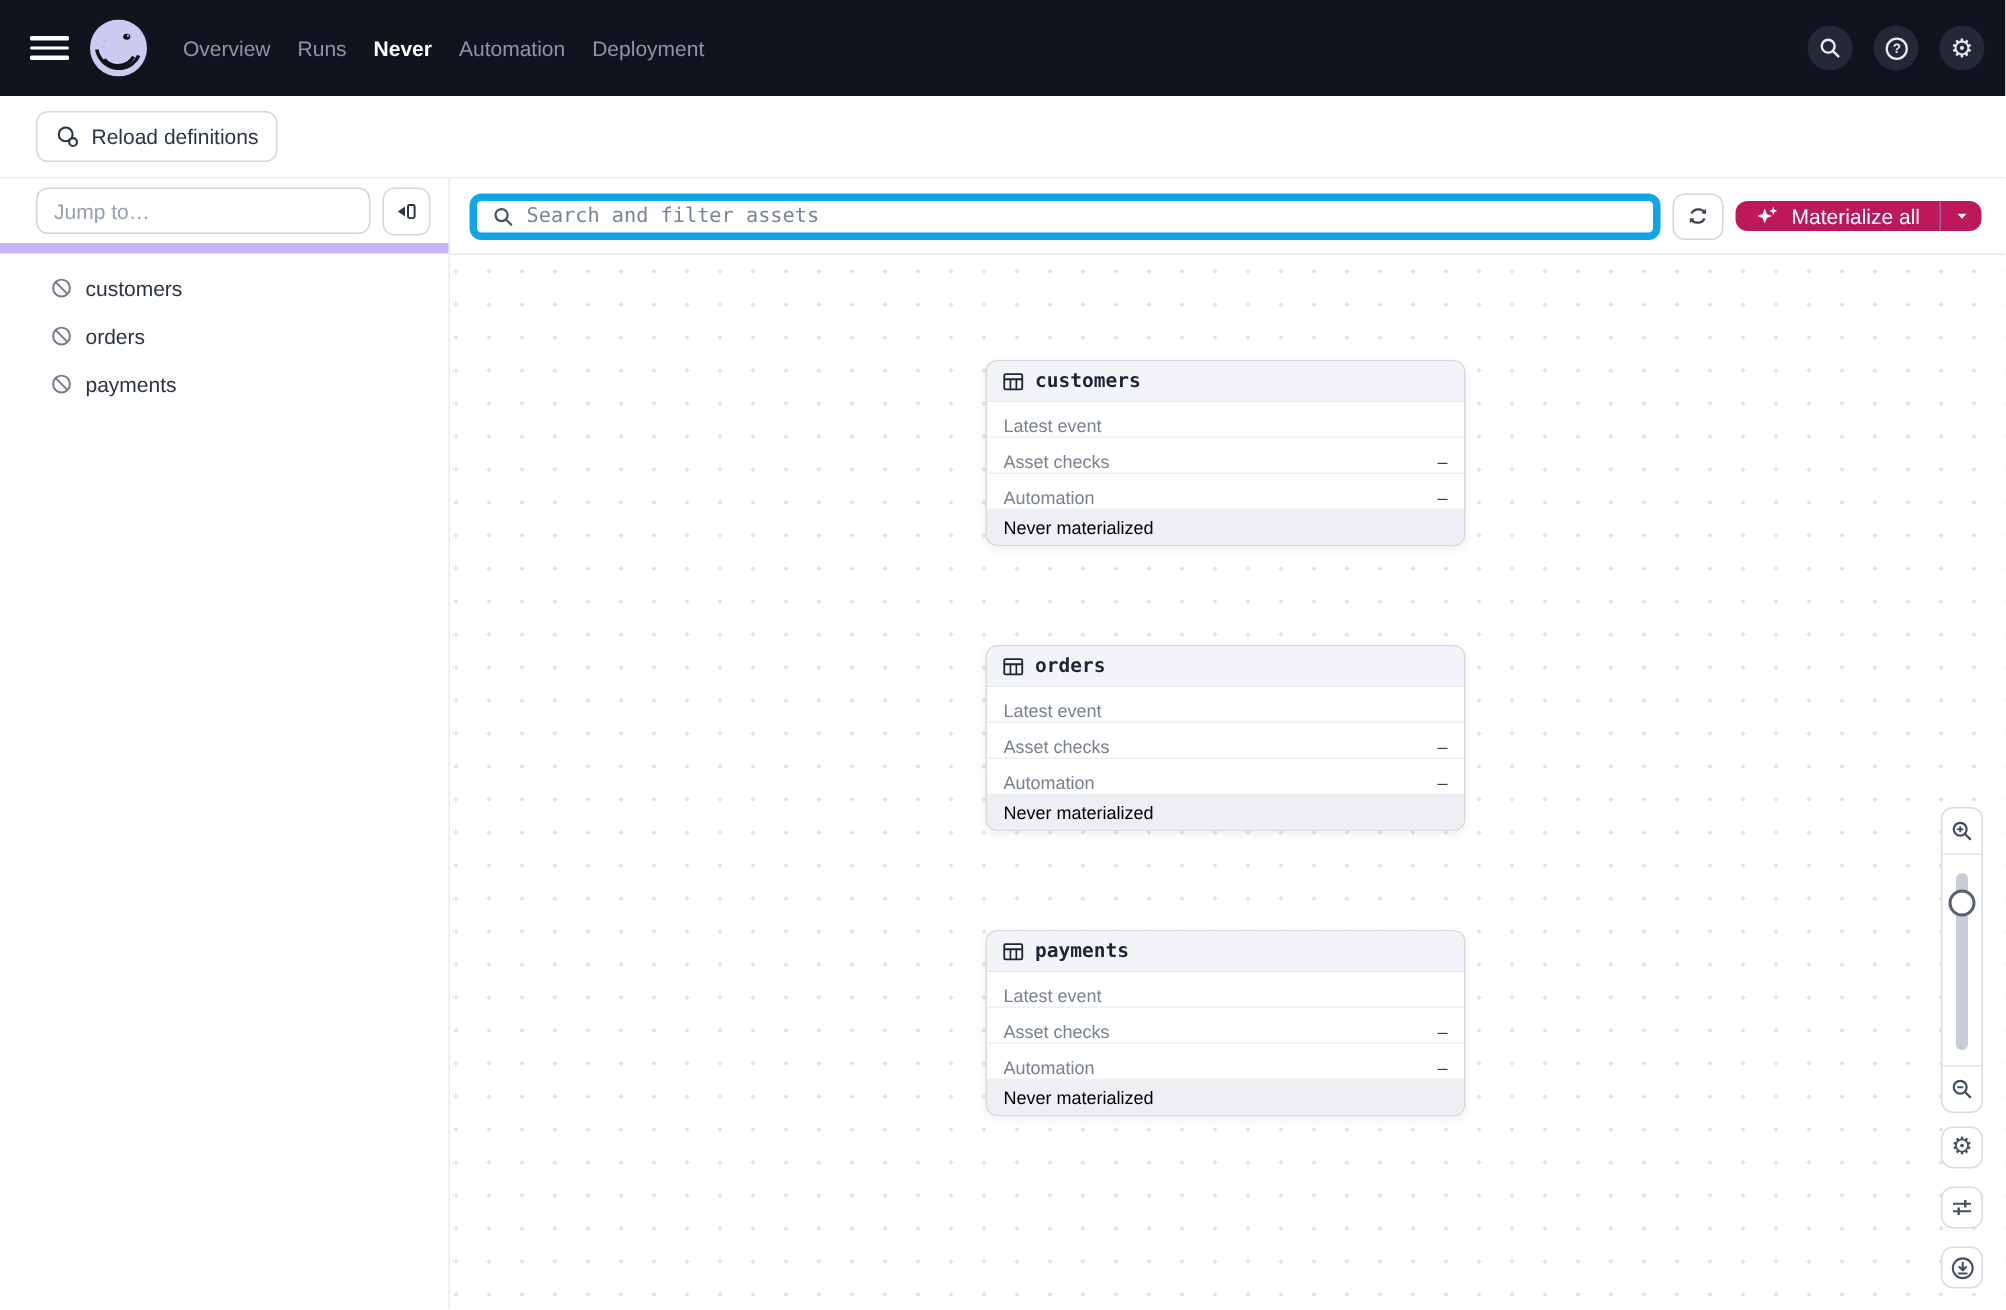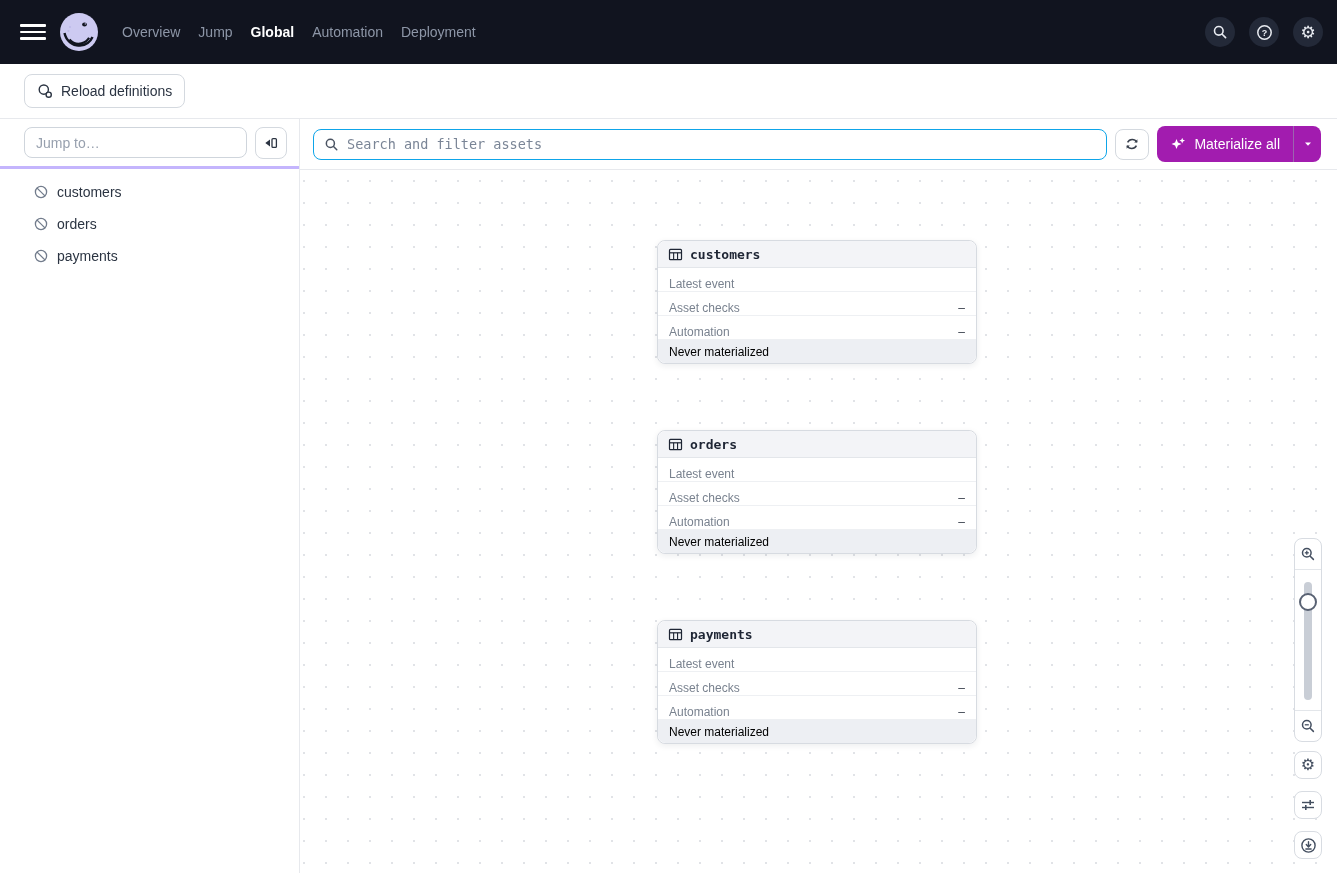--- a/index.html
+++ b/index.html
@@ -20,35 +20,35 @@
   .gear-glyph { font-size:17px; line-height:1; color:#e8ebf1; }
 
   
   .page-header { height:55px; background:#fff; border-bottom:1px solid #e7e9ed; display:flex; align-items:center; padding:0 24px 0 24px; }
   .page-title { font-size:16px; font-weight:700; color:#1e2534; flex:1; }
   .reload-btn { display:flex; align-items:center; gap:8px; height:32px; padding:16px 12px; border:1px solid #d4d9df; border-radius:8px; background:#fff; font-size:14px; color:#2b3442; cursor:pointer; margin-right:8px; }
 
   
   .content { display:flex; height:754px; }
   .sidebar { width:300px; flex:none; border-right:1px solid #e7e9ed; background:#fff; display:flex; flex-direction:column; }
-  .sidebar-top { height:50px; flex:none; display:flex; align-items:center; gap:8px; padding:0 12px 0 24px; border-bottom:3px solid #c4b5fd; }
+  .sidebar-top { height:50px; flex:none; display:flex; align-items:center; gap:8px; padding:0 12px 0 24px; border-bottom:7px solid #c4b5fd; }
   .jump-input { flex:1; height:31px; border:1px solid #cfd5dc; border-radius:8px; padding:0 11px; font-size:14px; color:#2b3442; outline:none; background:#fff; }
   .jump-input::placeholder { color:#97a0ae; }
   .collapse-btn { width:32px; height:32px; flex:none; border:1px solid #d4d9df; border-radius:8px; background:#fff; display:flex; align-items:center; justify-content:center; cursor:pointer; }
   .asset-list { padding-top:7px; }
   .asset-item { height:32px; display:flex; align-items:center; gap:8px; padding-left:33px; font-size:14px; color:#2b3442; cursor:pointer; }
 
   
   .main { flex:1; display:flex; flex-direction:column; min-width:0; }
   .toolbar { height:51px; flex:none; background:#fff; border-bottom:1px solid #e7e9ed; display:flex; align-items:center; gap:8px; padding:0 16px 0 13px; }
-  .search-box { flex:1; height:31px; border:1px solid #0ea5e9; border-radius:8px; display:flex; align-items:center; gap:8px; padding:0 10px; background:#fff; }
+  .search-box { flex:1; height:31px; border:5px solid #0ea5e9; border-radius:8px; display:flex; align-items:center; gap:8px; padding:0 10px; background:#fff; }
   .search-box input { flex:1; border:none; outline:none; font-family:"DejaVu Sans Mono", monospace; font-size:13.5px; color:#2b3442; background:transparent; }
   .search-box input::placeholder { color:#7a8596; }
   .refresh-btn { width:34px; height:31px; flex:none; border:1px solid #d4d9df; border-radius:8px; background:#fff; display:flex; align-items:center; justify-content:center; cursor:pointer; }
-  .materialize { display:flex; height:36px; background:#a21caf; border-radius:8px; color:#fff; overflow:hidden; }
+  .materialize { display:flex; height:20px; background:#be185d; border-radius:8px; color:#fff; overflow:hidden; }
   .mat-main { display:flex; align-items:center; gap:8px; padding:0 13px; font-size:14px; cursor:pointer; white-space:nowrap; }
   .mat-caret { width:28px; border-left:1px solid rgba(151,160,175,.55); display:flex; align-items:center; justify-content:center; cursor:pointer; }
 
   .graph { flex:1; position:relative; background-color:#fff; overflow:hidden;
     background-image: radial-gradient(circle, #e1e3e7 1.3px, transparent 1.5px);
     background-size: 22px 22px; background-position: 15px 0px; }
 
   
   .nodes-layer { position:absolute; inset:0; }
   .node { position:absolute; left:357px; width:320px; background:#fff; border:1px solid #d7dbe1; border-radius:8px; box-shadow:0 2px 6px rgba(30,37,52,.08); cursor:pointer; }
@@ -91,22 +91,22 @@
       <circle cx="25.3" cy="10.9" r="0.7" fill="#cdcaf1"></circle>
       <path d="M4.5 20c1.5 7.5 8 13 15.5 12.5 6-0.4 10.5-4 12.5-8.5" stroke="#11141f" stroke-width="2.4" fill="none"></path>
       <path d="M9.5 26.5c3 3.4 7.5 4.9 12 3.9 3.4-0.8 6-2.9 7.6-5.6" stroke="#11141f" stroke-width="2.2" fill="none"></path>
       <path d="M14.5 31.5c2.8 1 5.8 0.9 8.4-0.3" stroke="#11141f" stroke-width="2" fill="none"></path>
       <circle cx="10" cy="14" r="1" fill="#bdb9e8"></circle>
         <circle cx="8.4" cy="18" r="1" fill="#bdb9e8"></circle>
     </svg>
   </div>
   <nav class="nav-items">
     <span class="nav-item">Overview</span>
-    <span class="nav-item">Jump</span>
-    <span class="nav-item active">Global</span>
+    <span class="nav-item">Runs</span>
+    <span class="nav-item active">Never</span>
     <span class="nav-item">Automation</span>
     <span class="nav-item">Deployment</span>
   </nav>
   <div class="nav-spacer"></div>
   <div class="nav-right">
     <div class="circle-btn">
       <svg width="16" height="16" viewBox="0 0 16 16">
         <circle cx="6.8" cy="6.8" r="4.3" fill="none" stroke="#e8ebf1" stroke-width="1.6"></circle>
         <line x1="10.2" y1="10.2" x2="13.6" y2="13.6" stroke="#e8ebf1" stroke-width="1.6" stroke-linecap="round"></line>
       </svg>

